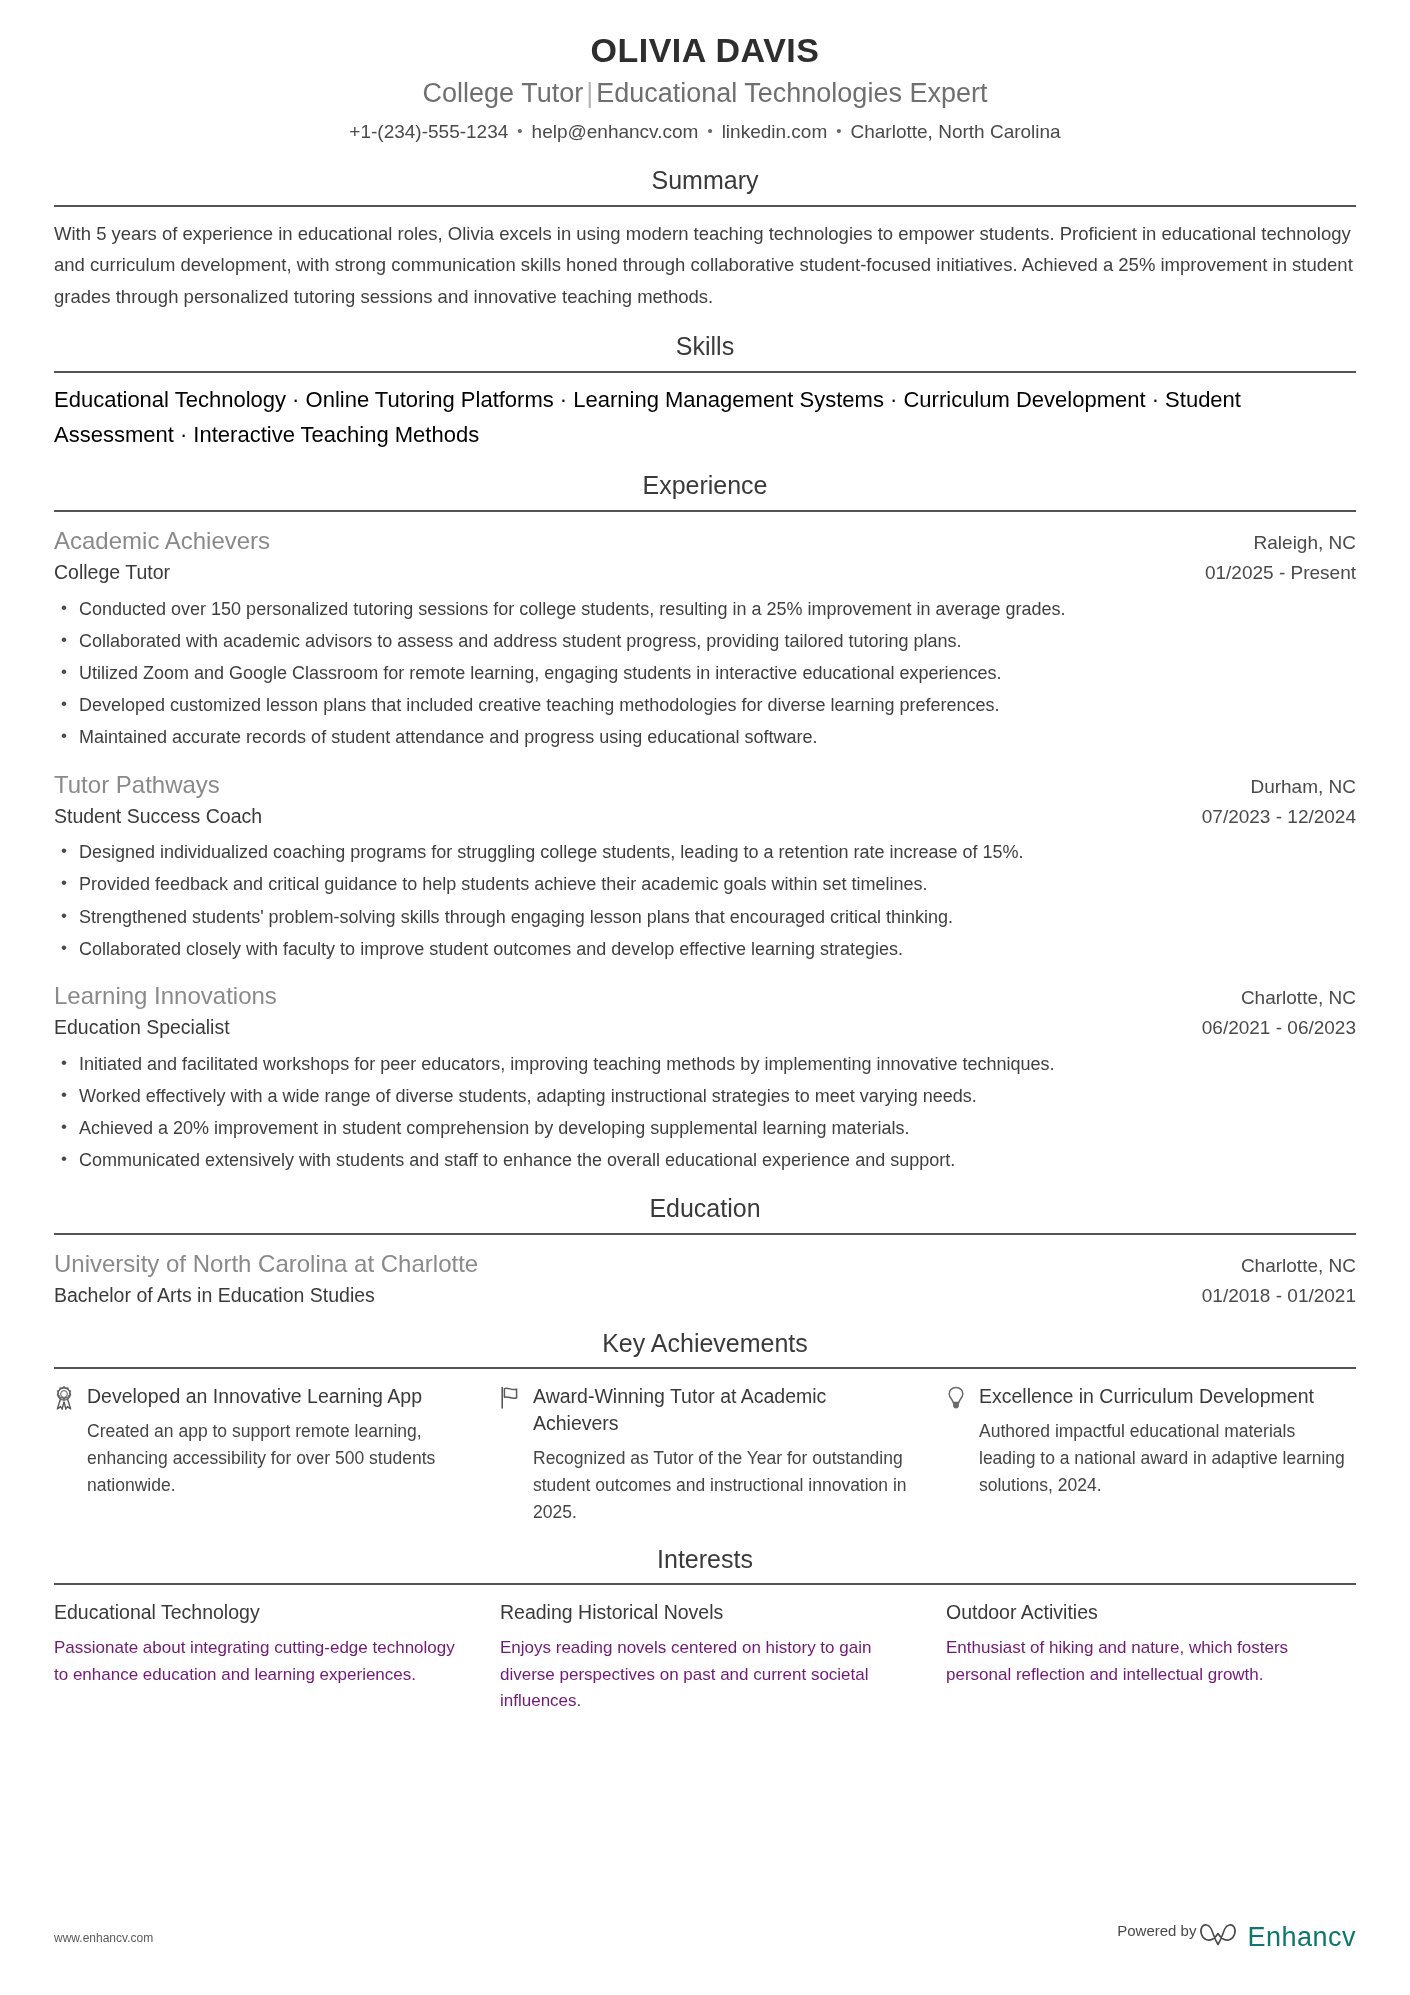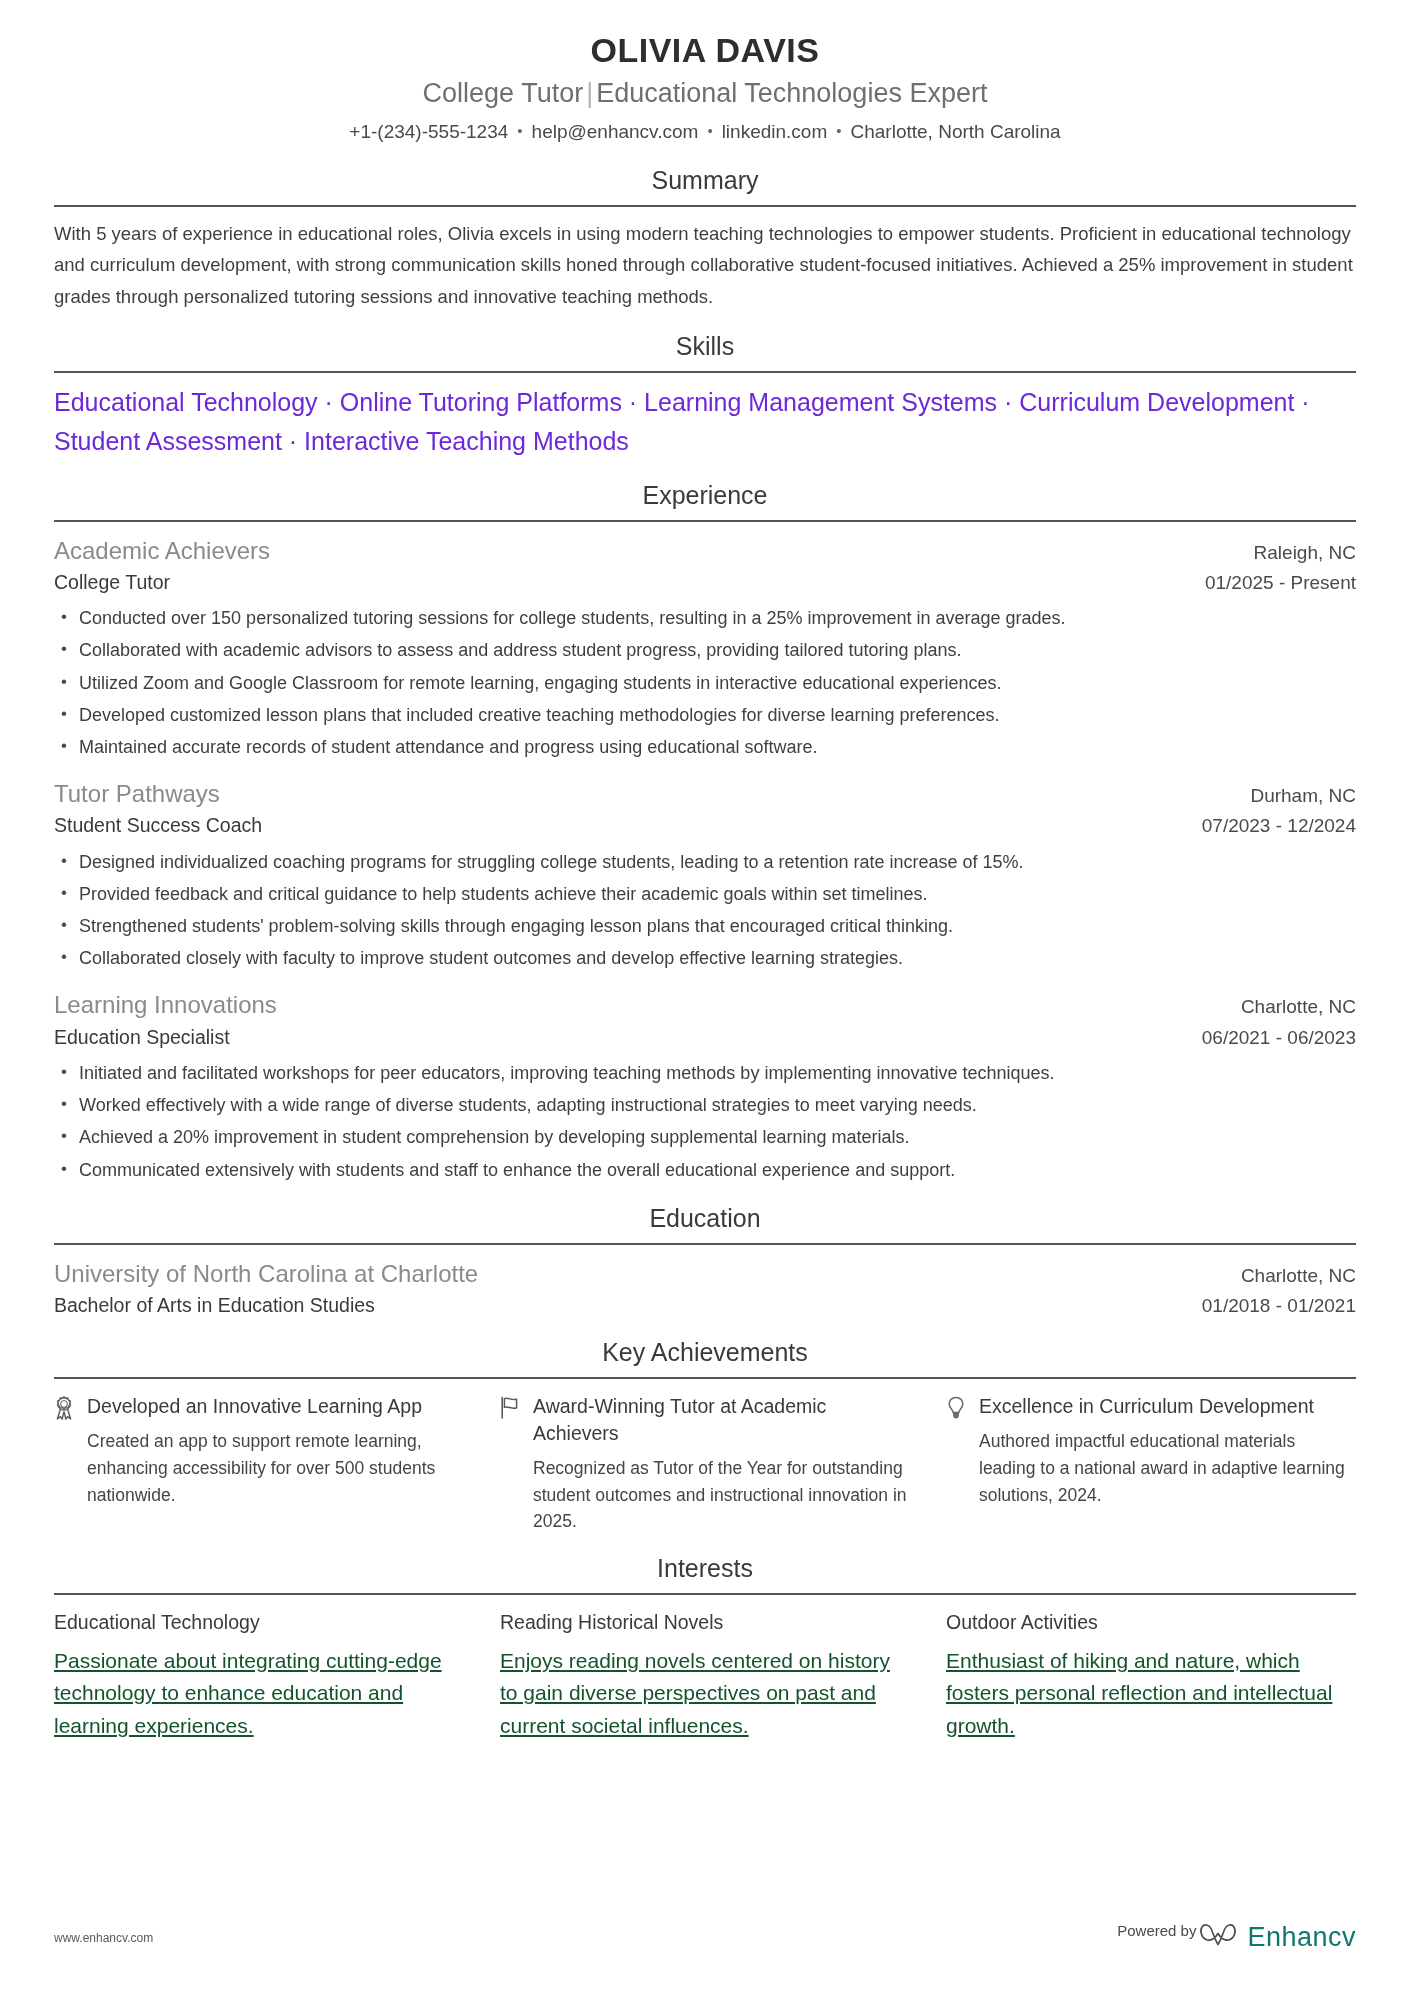--- a/index.html
+++ b/index.html
@@ -42,21 +42,21 @@
   .sec-rule { border-top:2px solid #545454; width:100%; }
 
   
   .summary-body {
     font-size:18.5px; line-height:1.72; color:#3f3f3f;
     padding-top:11px; text-align:left;
   }
 
   
   .skills-body {
-    font-size:25px; line-height:1.58; color:#6d28d9; padding-top:10px;
+    font-size:22px; line-height:1.58; color:#000000; padding-top:10px;
   }
 
   
   .exp-entry { padding-top:13px; }
   .exp-entry:first-of-type { padding-top:13px; }
   .row { display:flex; justify-content:space-between; align-items:baseline; }
   .org { font-size:24px; color:#8a8a8a; font-weight:400; line-height:1.3; }
   .loc { font-size:19px; color:#4a4a4a; line-height:1.3; white-space:nowrap; }
   .role { font-size:19.5px; color:#3a3a3a; line-height:1.45; margin-top:2px; }
   .dates { font-size:19px; color:#4a4a4a; line-height:1.45; white-space:nowrap; }
@@ -80,21 +80,21 @@
   .ach-head { display:flex; align-items:flex-start; gap:11px; }
   .ach-icon { flex:0 0 auto; width:22px; padding-top:3px; }
   .ach-icon svg { display:block; }
   .ach-title { font-size:19.5px; line-height:1.38; color:#3a3a3a; }
   .ach-desc {
     font-size:17.5px; line-height:1.53; color:#454545;
     padding-left:33px; padding-top:8px;
   }
 
   .int-title { font-size:19.5px; line-height:1.38; color:#3a3a3a; }
-  .int-desc { font-size:21px; line-height:1.55; color:#14532d; padding-top:9px;text-decoration:underline; }
+  .int-desc { font-size:17px; line-height:1.55; color:#701a75; padding-top:9px; }
 
   
   .footer {
     position:absolute; left:54px; right:54px; bottom:42px;
     display:flex; justify-content:space-between; align-items:center;
   }
   .foot-url { font-size:12px; color:#5a5a5a; }
   .foot-right { display:flex; align-items:flex-start; gap:2px; }
   .foot-powered { font-size:15px; color:#4a4a4a; }
   .foot-logo { display:flex; align-items:center; gap:9px; }

